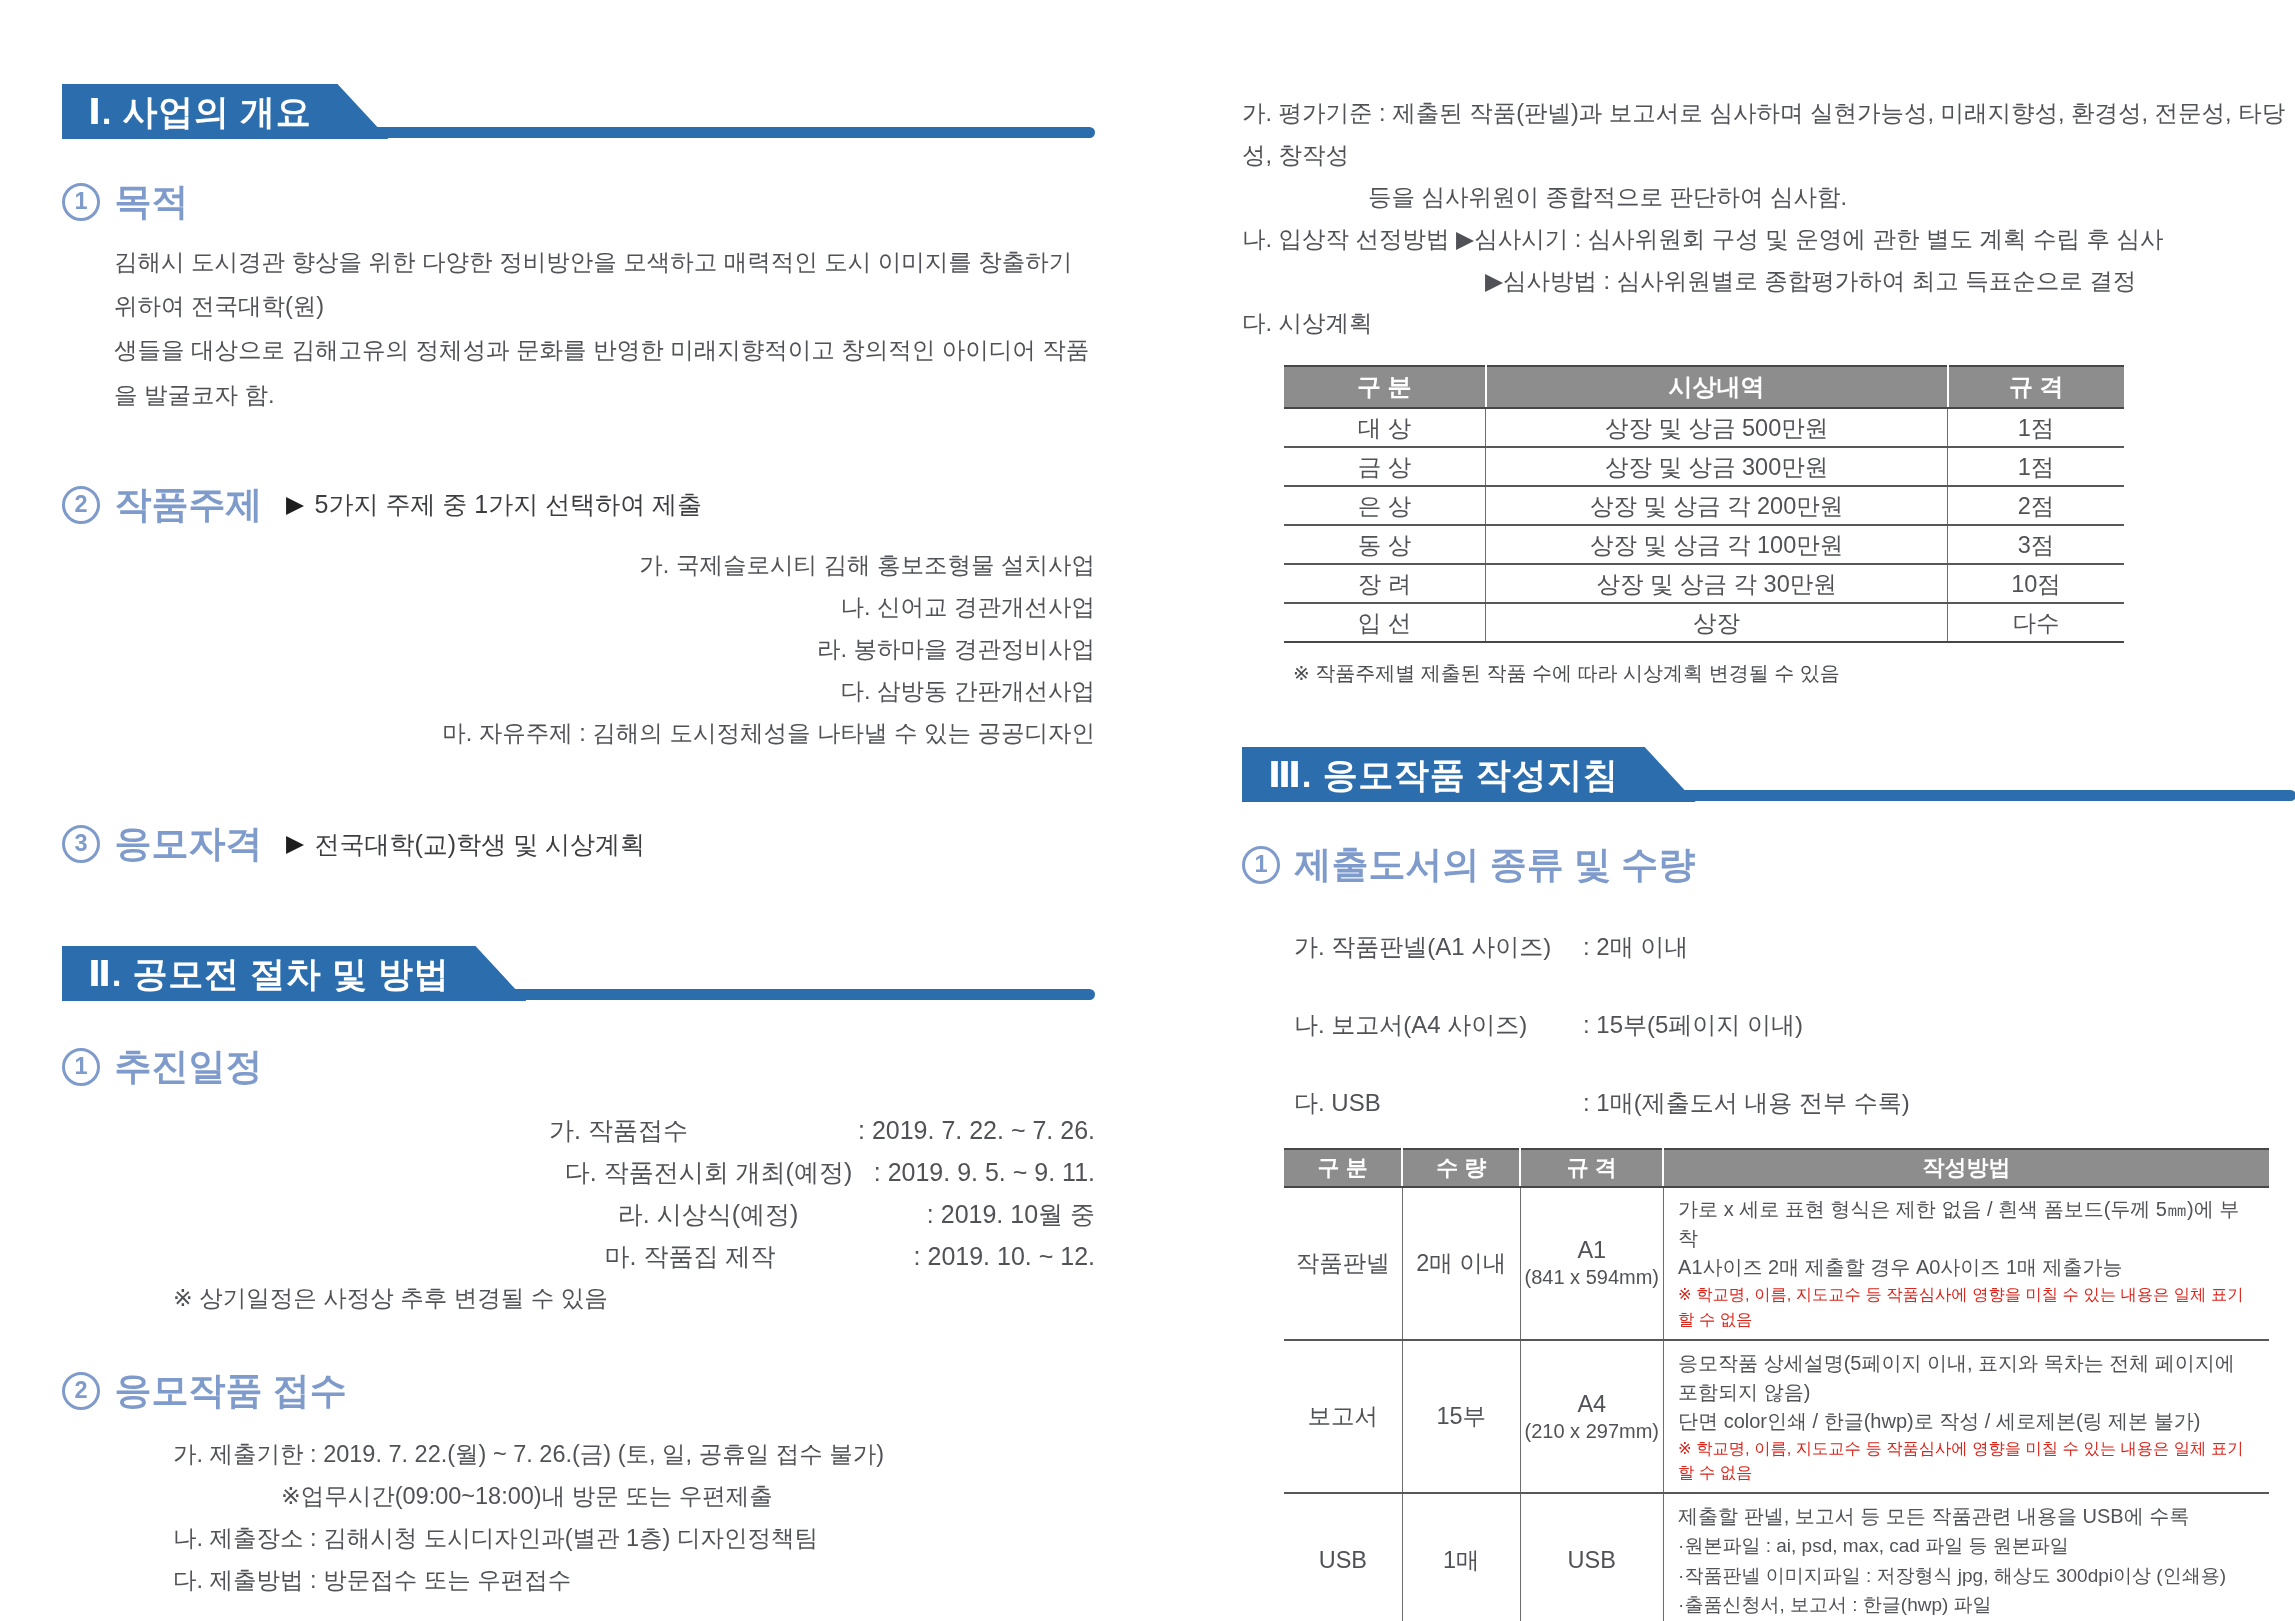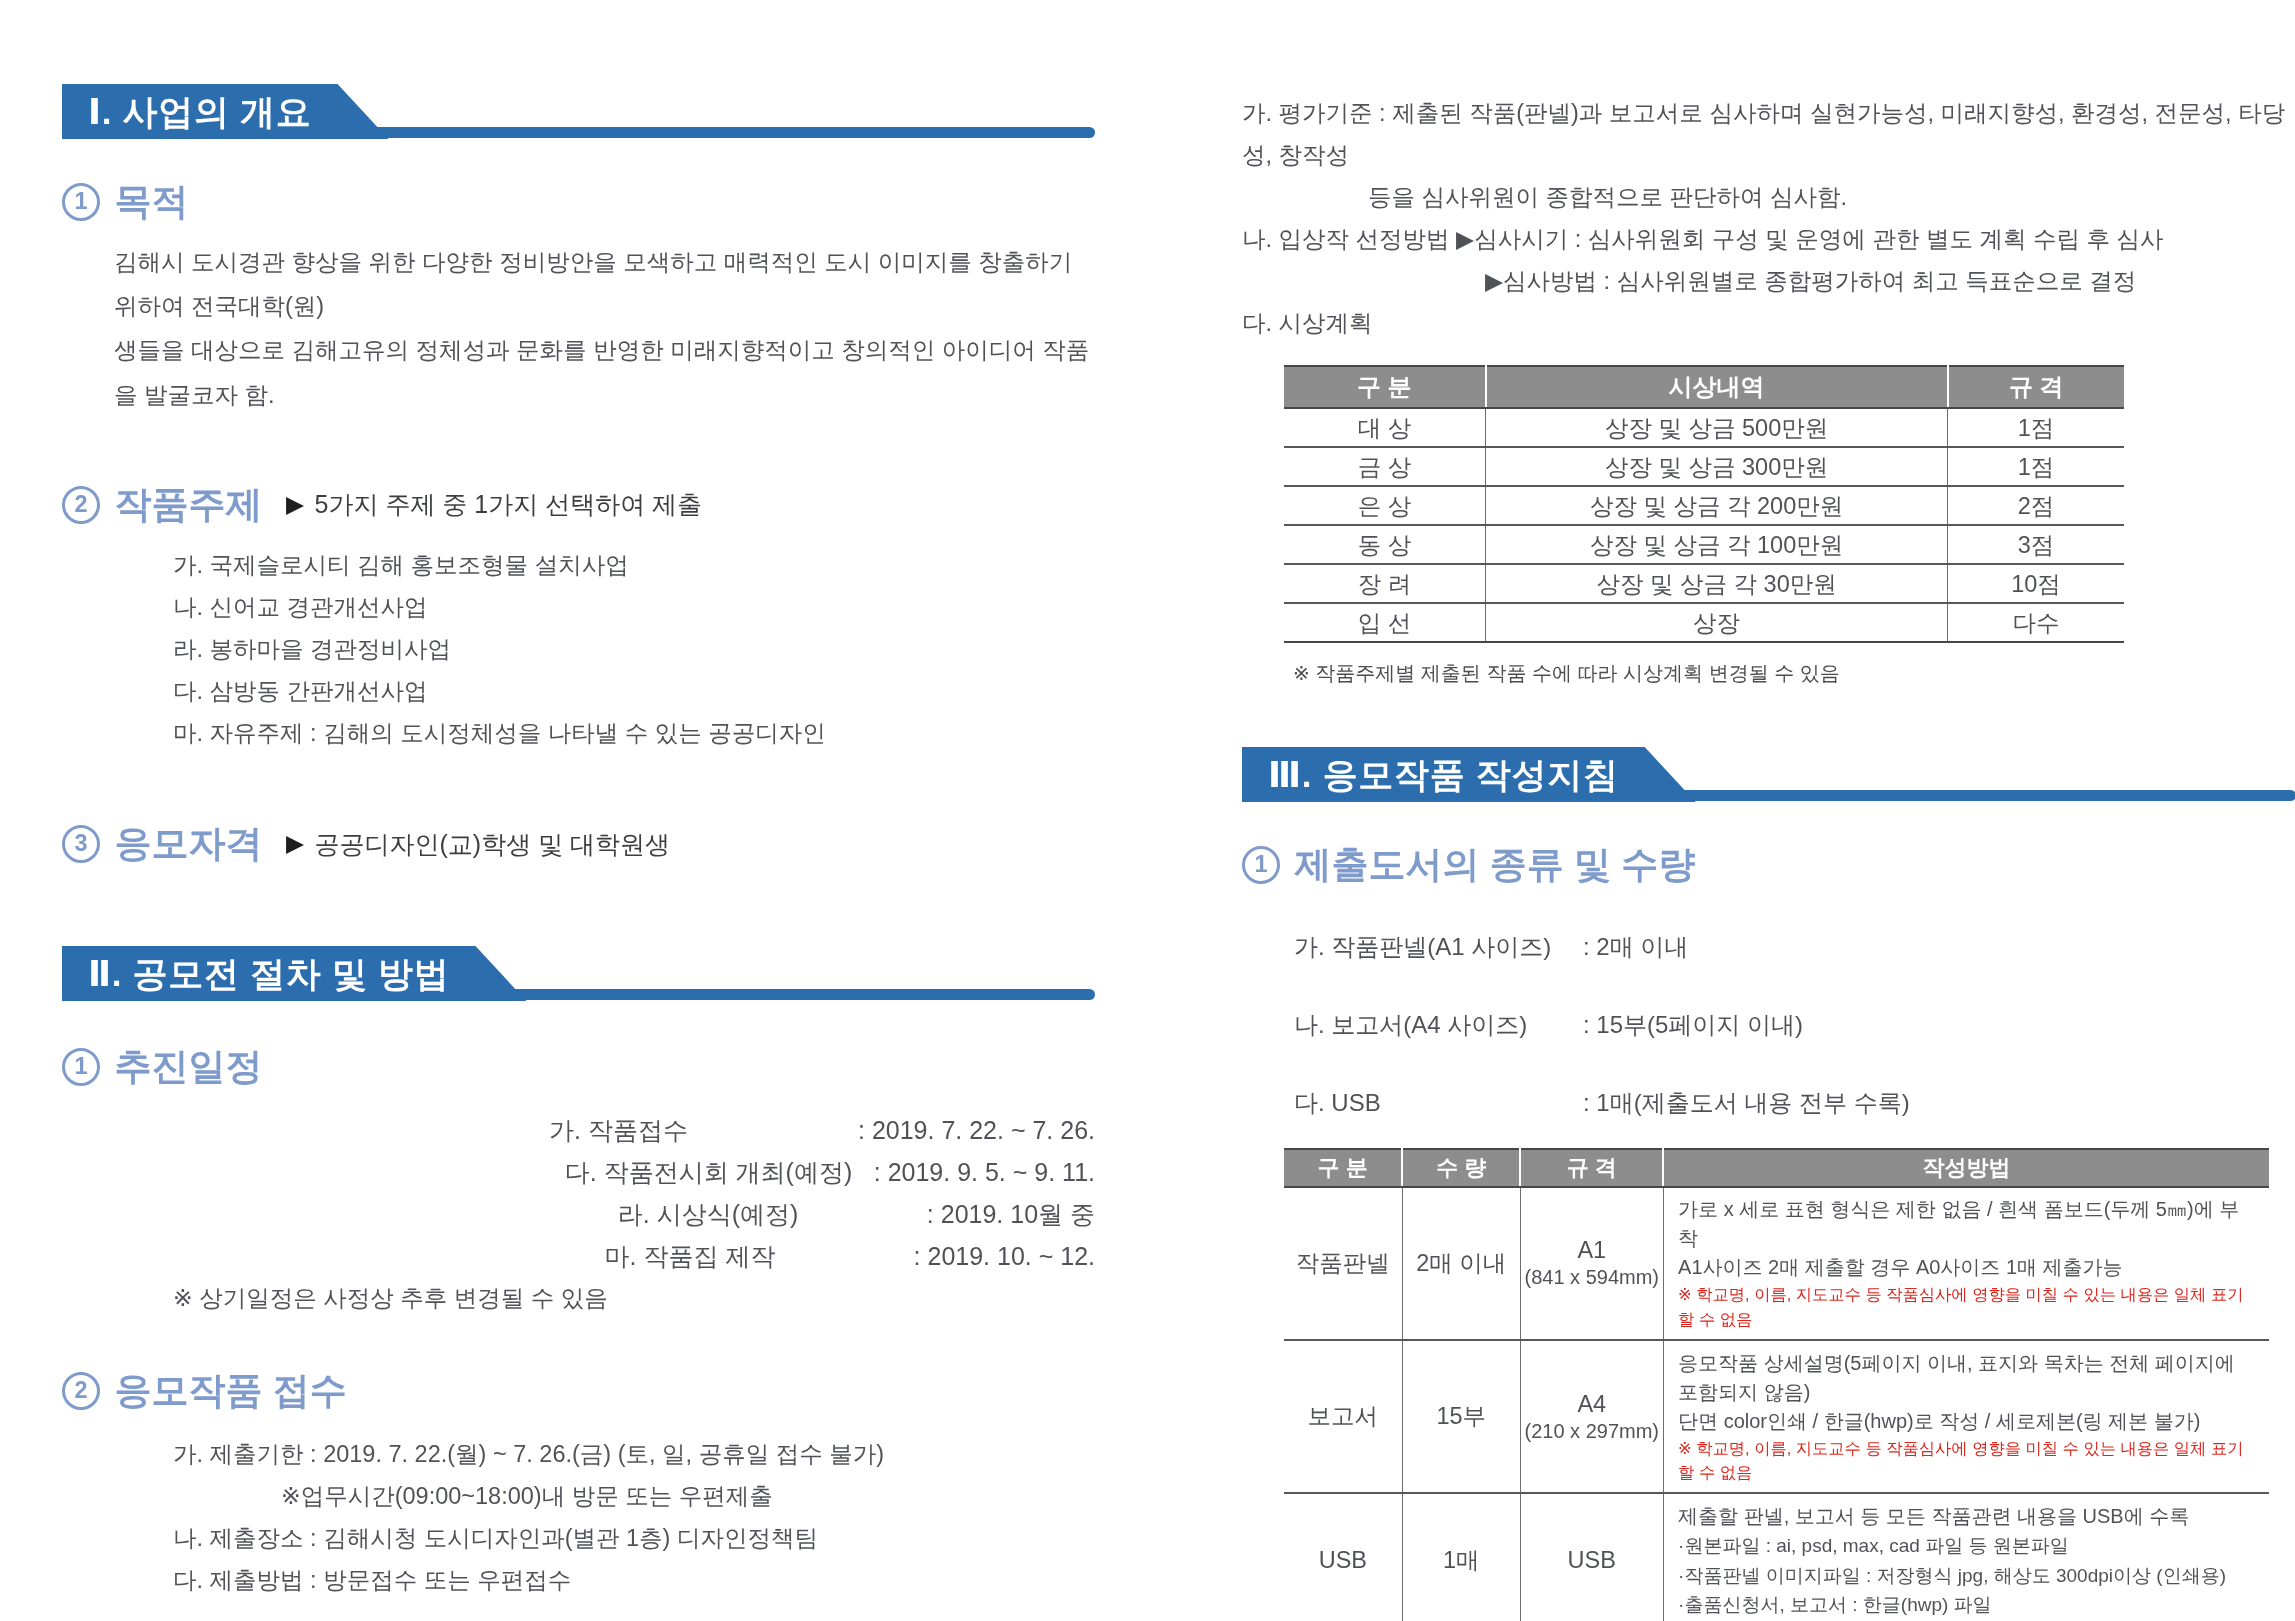--- a/index.html
+++ b/index.html
@@ -96,34 +96,34 @@
     </div>
 
     <div class="h2" style="margin-top:63px;">
       <span class="circ">2</span>
       <span>작품주제</span>
       <span class="sub">
         <span class="tri">▶</span>
         <span>5가지 주제 중 1가지 선택하여 제출</span>
       </span>
     </div>
-    <div class="plist" style="margin-top:14.4px;">
+    <div class="plist" style="margin-top:14.4px;text-align:right;">
       <div>가. 국제슬로시티 김해 홍보조형물 설치사업</div>
       <div>나. 신어교 경관개선사업</div>
       <div>라. 봉하마을 경관정비사업</div>
       <div>다. 삼방동 간판개선사업</div>
       <div>마. 자유주제 : 김해의 도시정체성을 나타낼 수 있는 공공디자인</div>
     </div>
 
     <div class="h2" style="margin-top:65px;">
       <span class="circ">3</span>
       <span>응모자격</span>
       <span class="sub">
         <span class="tri">▶</span>
-        <span>공공디자인(교)학생 및 대학원생</span>
+        <span>전국대학(교)학생 및 시상계획</span>
       </span>
     </div>
 
     <div class="banner" style="margin-top:77px;">
       <div class="tail"></div>
       <div class="flag">Ⅱ. 공모전 절차 및 방법</div>
     </div>
 
     <div class="h2" style="margin-top:41px;">
       <span class="circ">1</span>

